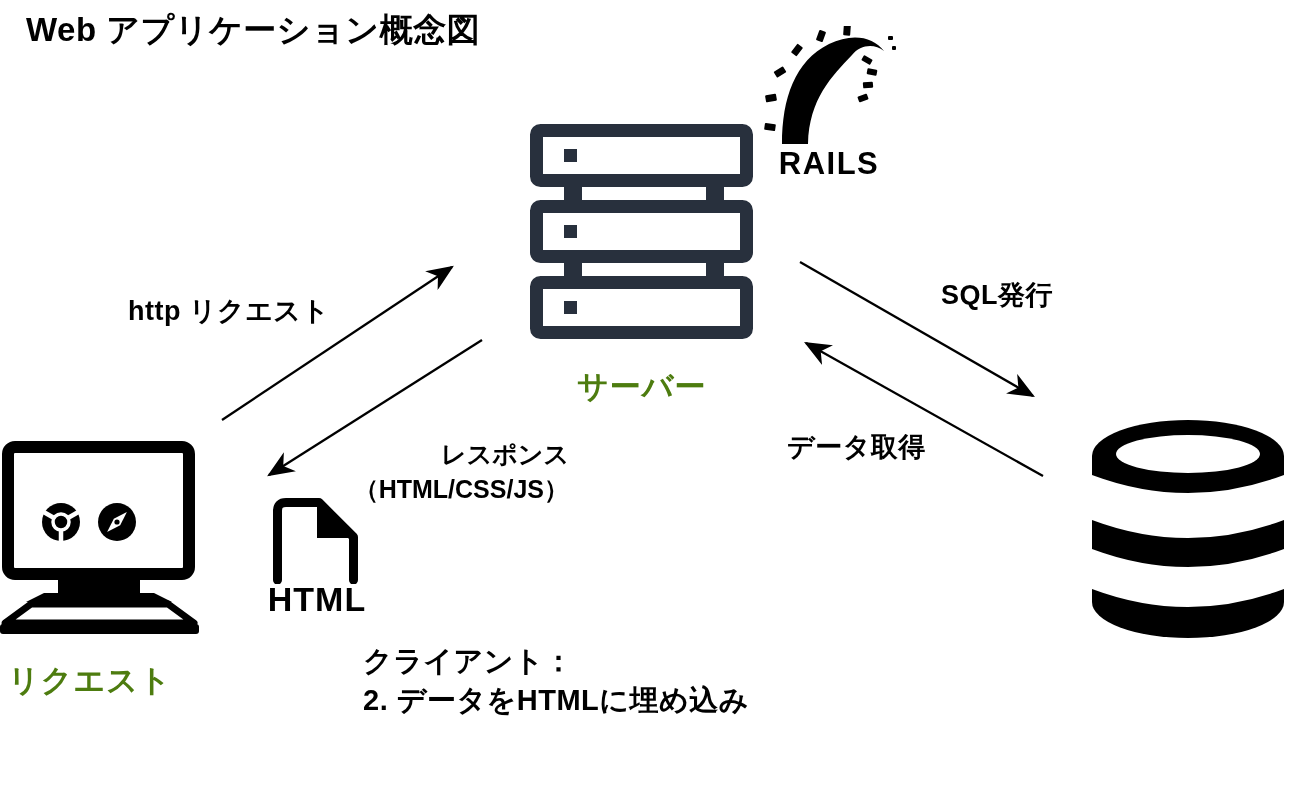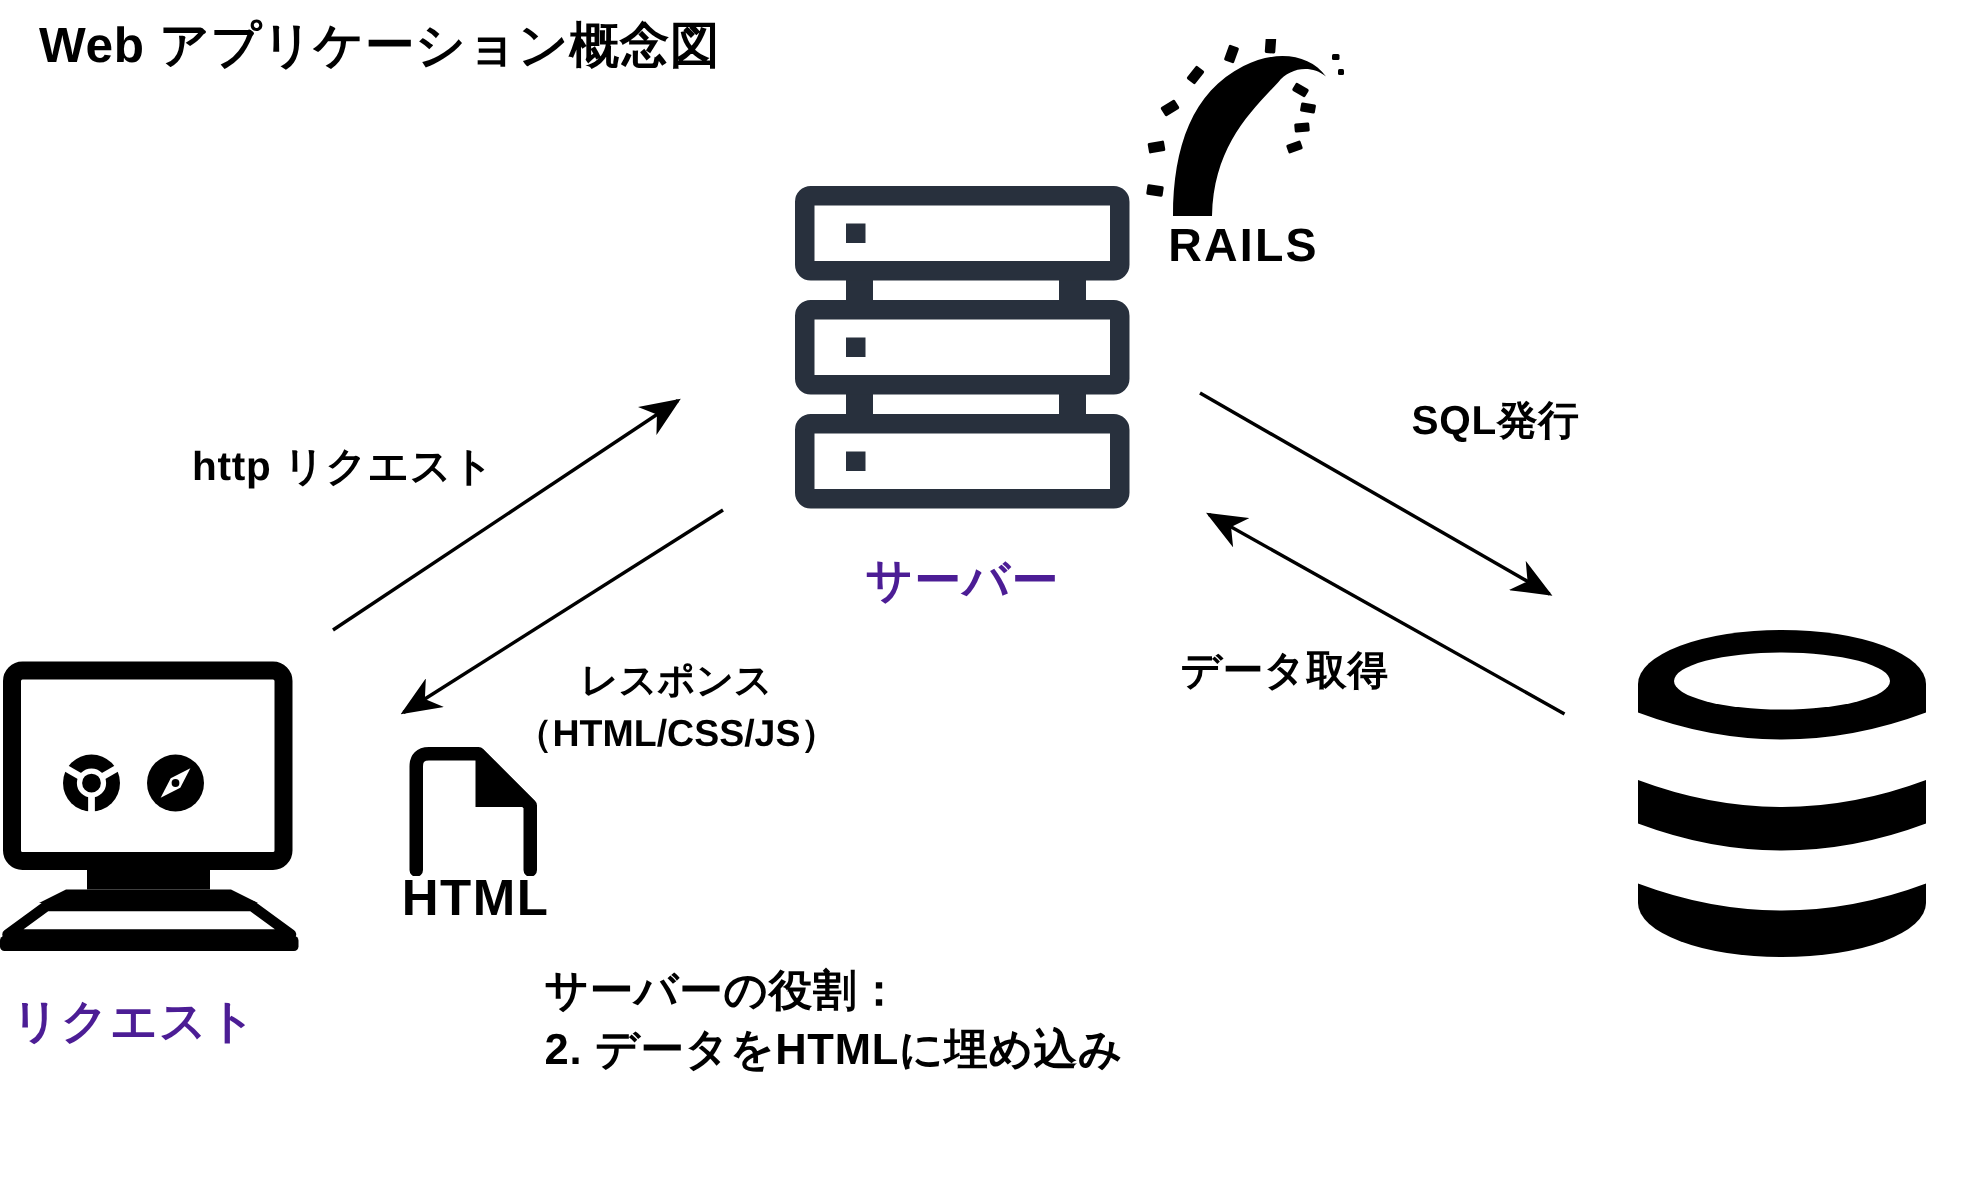--- a/index.html
+++ b/index.html
@@ -5,27 +5,27 @@
   html,body{margin:0;padding:0;background:#fff;}
   .canvas{
     position:relative;width:1316px;height:800px;background:#ffffff;overflow:hidden;
     font-family:"Liberation Sans","DejaVu Sans",sans-serif;color:#000;
   }
   .abs{position:absolute;}
   .title{
     left:26px;top:8px;font-size:33px;font-weight:bold;letter-spacing:.5px;white-space:nowrap;
   }
   .red-label{
-    color:#4c1d95;font-weight:bold;font-size:31px;white-space:nowrap;letter-spacing:1px;
+    color:#4d7c0f;font-weight:bold;font-size:31px;white-space:nowrap;letter-spacing:1px;
   }
   .arrow-label{
     font-weight:bold;font-size:27px;white-space:nowrap;letter-spacing:.5px;
   }
   .response-label{
-    left:333px;top:437px;width:236px;text-align:center;
+    left:333px;top:437px;width:236px;text-align:right;
     font-weight:bold;font-size:25px;line-height:35px;white-space:nowrap;
   }
   .notes{
     left:363px;top:642px;font-weight:bold;font-size:29px;line-height:39px;letter-spacing:.5px;
   }
   .html-label{
     left:261px;top:580px;width:112px;text-align:center;
     font-weight:bold;font-size:34px;letter-spacing:1px;
   }
   svg text{font-family:"Liberation Sans","DejaVu Sans",sans-serif;}
@@ -134,22 +134,22 @@
     <path d="M7,136 Q103,172 199,136 L199,176 Q103,212 7,176 Z" fill="#fff"></path>
   </svg>
 
   <div class="abs arrow-label" style="left:128px;top:293px">http リクエスト</div>
 
   <div class="abs response-label">
     <div>レスポンス</div>
     <div>（HTML/CSS/JS）</div>
   </div>
 
-  <div class="abs arrow-label" style="left:941px;top:262px">SQL発行</div>
+  <div class="abs arrow-label" style="left:941px;top:277px">SQL発行</div>
 
   <div class="abs arrow-label" style="left:787px;top:429px">データ取得</div>
 
   <div class="abs notes">
-    <div>サーバーの役割：</div>
+    <div>クライアント：</div>
     <div>2. データをHTMLに埋め込み</div>
   </div>
 
 </div>
 
 </body></html>

